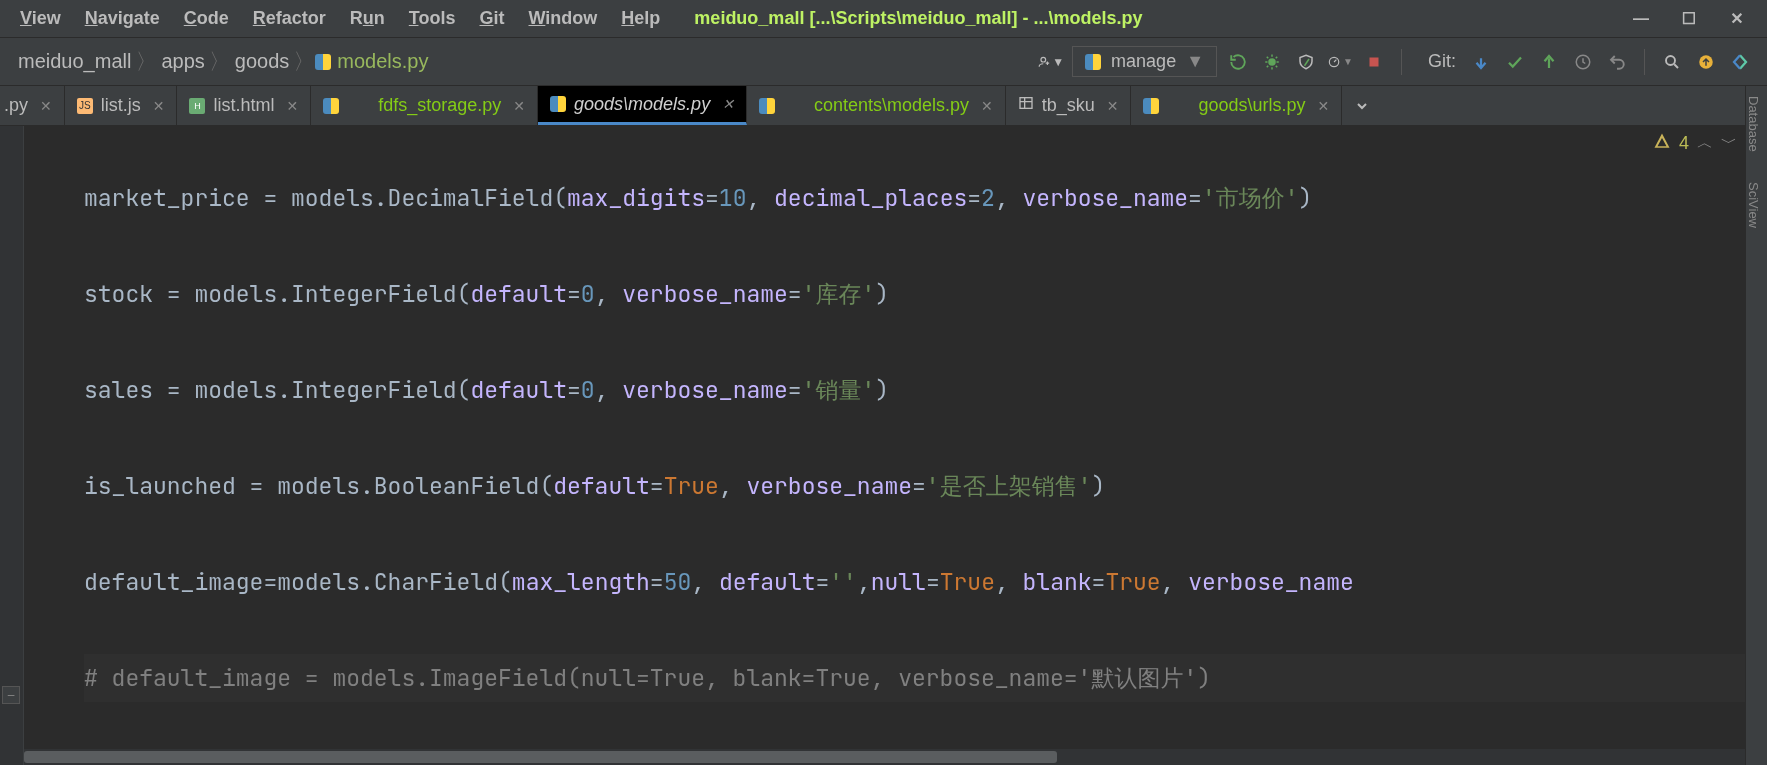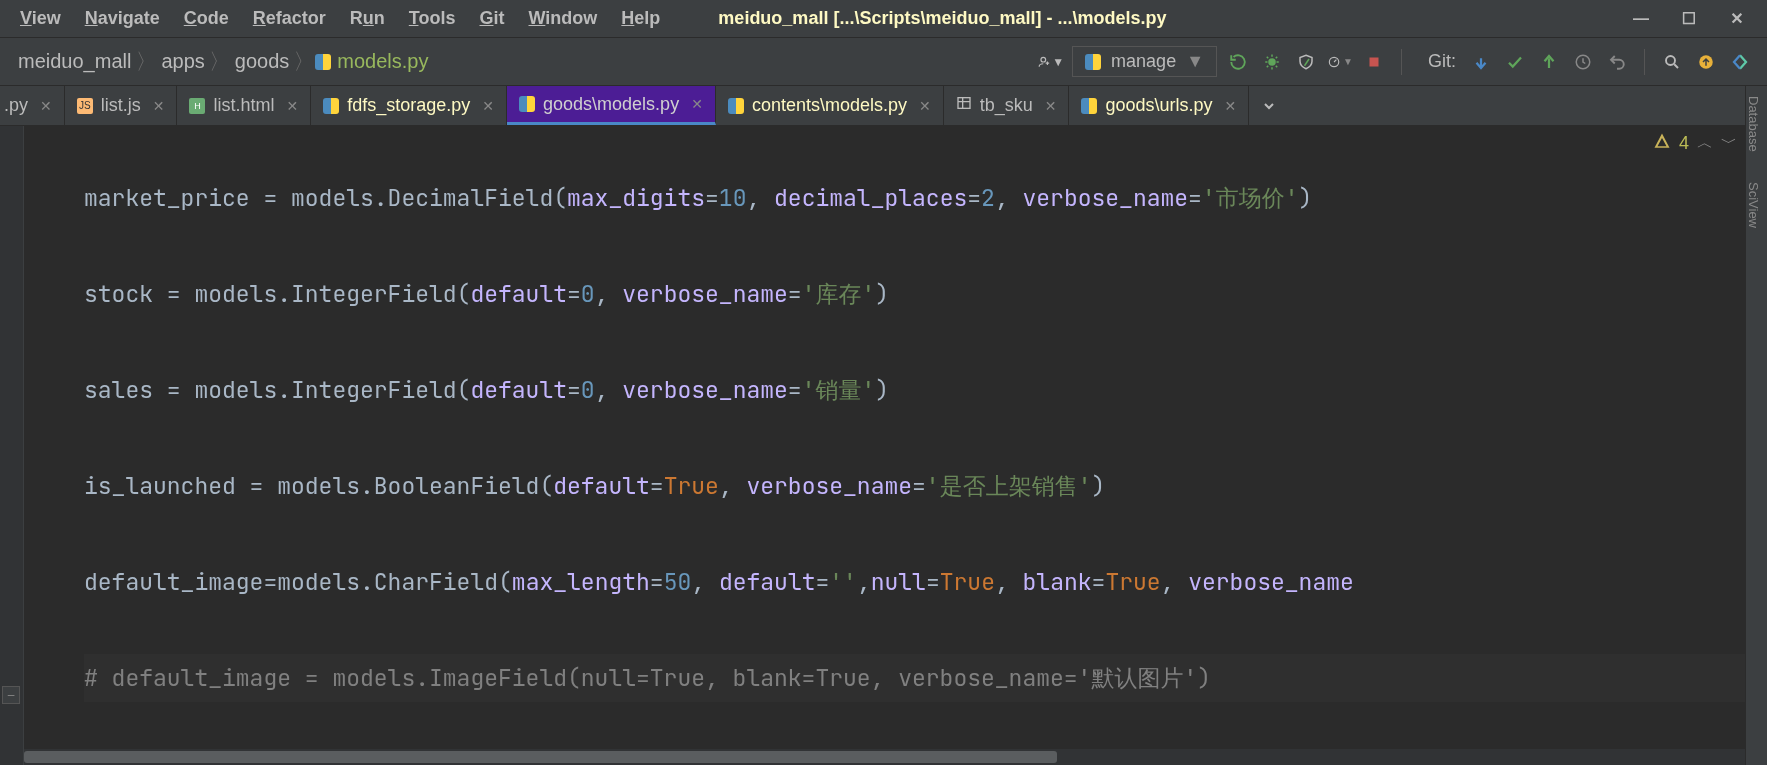--- a/index.html
+++ b/index.html
@@ -25,22 +25,22 @@
     font-weight: bold;
   }
   .menubar .menu-item {
     padding: 4px 10px;
     color: #bbbbbb;
     font-size: 18px;
     cursor: default;
   }
   .menubar .menu-item u { text-decoration: underline; }
   .title-text {
-    margin-left: 44px;
-    color: #fef9c3;
+    margin-left: 20px;
+    color: #bef264;
     font-size: 18px;
     flex: 1;
   }
   .win-controls {
     display: flex;
     gap: 28px;
     padding-right: 10px;
   }
   .win-btn {
     width: 20px; height: 20px;
@@ -94,29 +94,30 @@
   .tab {
     display:flex; align-items:center;
     padding: 0 12px;
     gap: 8px;
     border-right: 1px solid #2b2b2b;
     font-size: 18px;
     color:#bbbbbb;
     position:relative;
   }
   .tab.active {
-    background:#4c1d95;
+    background:#000000;
     color:#d0d0d0;
+    font-style:italic;
   }
   .tab .close { color:#888; font-size:14px; margin-left:4px;}
   .tab .ico-js { width:16px;height:16px;background:#fdba74;border-radius:2px;display:inline-flex;align-items:center;justify-content:center;font-size:10px;color:#333;}
   .tab .ico-html { width:16px;height:16px;background:#6aab73;border-radius:2px;display:inline-flex;align-items:center;justify-content:center;font-size:9px;color:#fff;}
   .tab .ico-db { color:#bbbbbb; }
   .tab-ul { border-bottom: 3px solid #4a88c7; }
-  .tab-green { color:#fef9c3; }
+  .tab-green { color:#84cc16;margin-left:31px; }
   .tabmore { width:40px;display:flex;align-items:center;justify-content:center;color:#bbb;}
 
   
   .pyicon { width:16px;height:16px;position:relative;}
   .pyicon::before{content:"";position:absolute;left:0;top:0;width:8px;height:16px;background:#4b8bbe;border-radius:3px 0 0 3px;}
   .pyicon::after{content:"";position:absolute;right:0;top:0;width:8px;height:16px;background:#ffd43b;border-radius:0 3px 3px 0;}
 
   
   .editor-wrap { position:relative; height:calc(765px - 38px - 48px - 40px); background:#2b2b2b; }
   .gutter {

